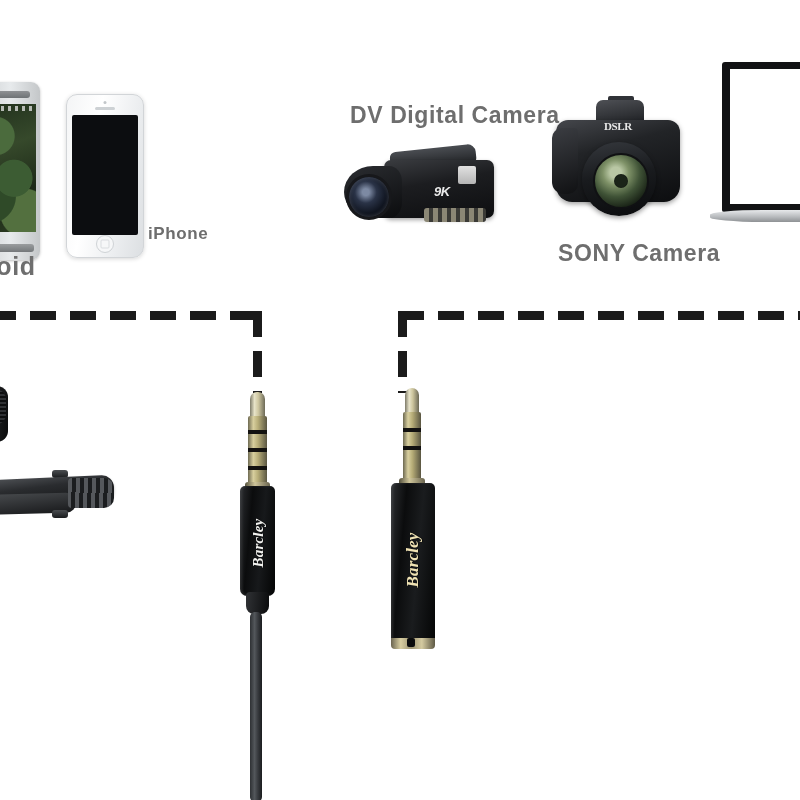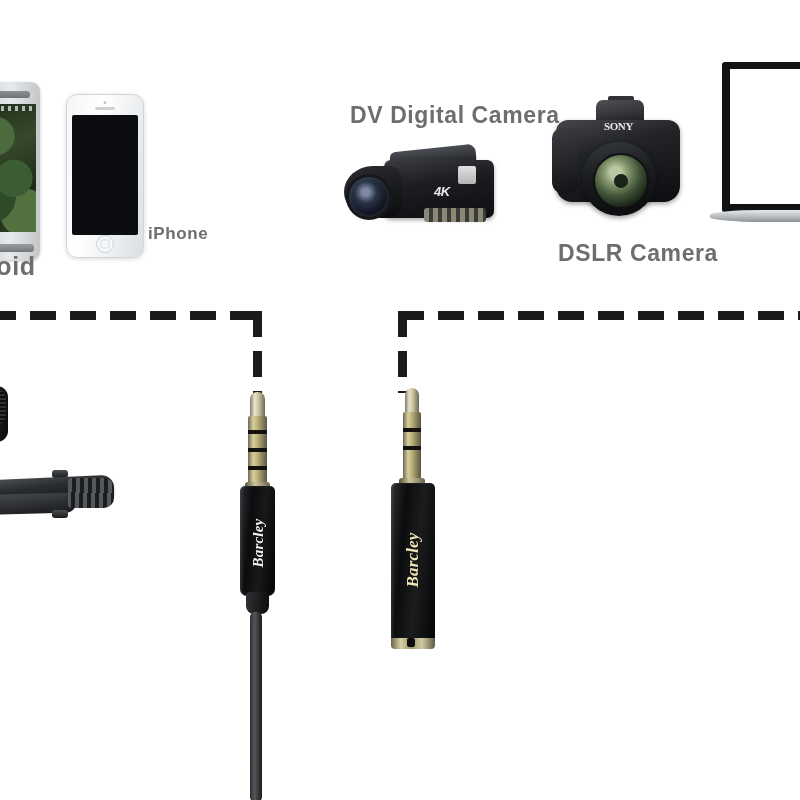--- a/index.html
+++ b/index.html
@@ -421,36 +421,36 @@
   <div class="dev-label" style="left:148px; top:224px; font-size:17px;">iPhone</div>
 
   <div id="dv-camera">
     <div class="dv-tophandle"></div>
     <div class="dv-body"></div>
     <div class="dv-brand"></div>
     <div class="dv-screen"></div>
     <div class="dv-lensbarrel">
       <div class="dv-lens"></div>
     </div>
-    <div class="dv-4k">4K</div>
+    <div class="dv-4k">9K</div>
     <div class="dv-grip"></div>
   </div>
   <div class="dev-label" style="left:350px; top:102px; font-size:23px;">DV Digital Camera</div>
 
   <div id="dslr-camera">
     <div class="ds-flashmount"></div>
     <div class="ds-prism"></div>
     <div class="ds-body"></div>
     <div class="ds-grip"></div>
-    <div class="ds-brand">SONY</div>
+    <div class="ds-brand">DSLR</div>
     <div class="ds-lens">
       <div class="ds-glass"></div>
     </div>
   </div>
-  <div class="dev-label" style="left:558px; top:240px; font-size:23px;">DSLR Camera</div>
+  <div class="dev-label" style="left:558px; top:240px; font-size:23px;">SONY Camera</div>
 
   <div id="laptop">
     <div class="lt-lid">
       <div class="lt-screen"></div>
     </div>
     <div class="lt-base"></div>
   </div>
 
   <div class="dash-h" style="left:-10px; top:311px; width:276px;"></div>
   <div class="dash-v" style="left:253px; top:311px; height:82px;"></div>

